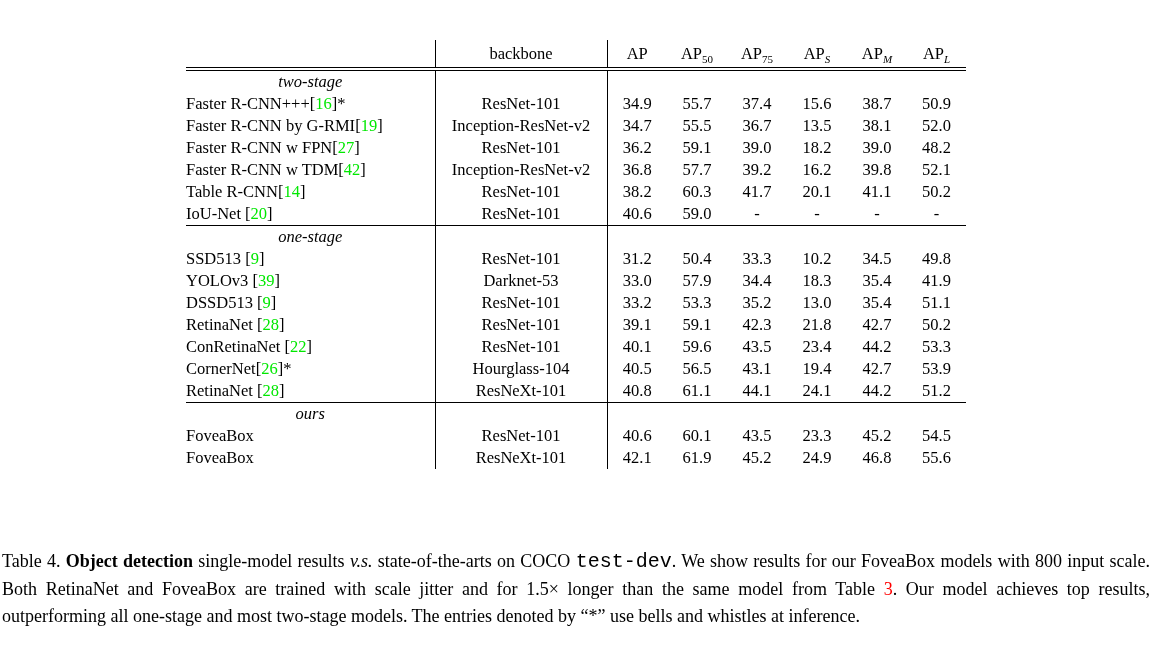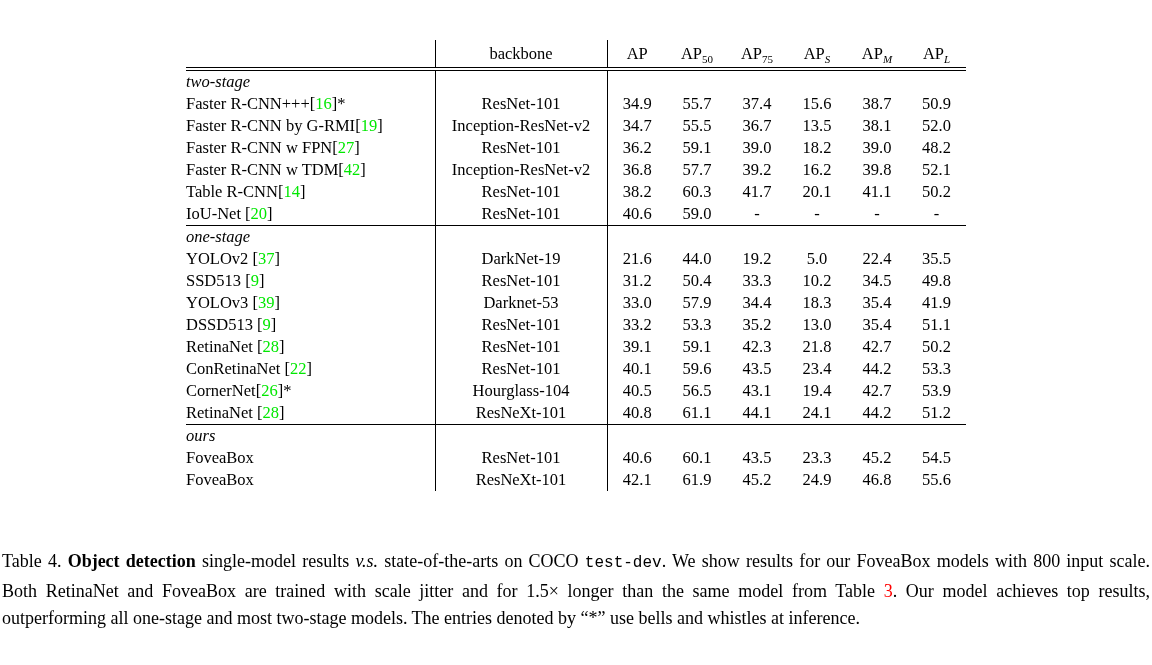--- a/index.html
+++ b/index.html
@@ -34,37 +34,37 @@
     font-weight: normal;
     white-space: nowrap;
     overflow: visible;
   }
   table.results thead th { height: 27px; vertical-align: middle; }
   table.results thead tr { border-bottom: 4px double #000; }
   th.c-backbone, td.b-cell { border-left: 1px solid #000; text-align: center; }
   th.m-first, td.m-first { border-left: 1px solid #000; }
   th.metric, td.metric { text-align: center; }
   td.method { text-align: left; padding-left: 14px; margin-left: 32px; }
-  td.sec-cell { text-align: left; padding-left: 5px; font-style: italic; }
+  td.sec-cell { text-align: center; padding-left: 5px; font-style: italic; }
   tr.rule-top td { border-top: 1px solid #000; }
   sub.hsub { font-size: 11px; line-height: 0; }
   sub.hsub.it { font-style: italic; }
   .caption {
     position: absolute;
     left: 2px;
     top: 548px;
     width: 1148px;
     font-size: 18px;
     line-height: 27.6px;
     text-align: justify;
     margin: 0;
   }
   .seg-bold { font-weight: bold; }
   .seg-italic { font-style: italic; }
-  .seg-mono { font-family: "Liberation Mono", "DejaVu Sans Mono", monospace; font-size: 16px; }
+  .seg-mono { font-family: "Liberation Mono", "DejaVu Sans Mono", monospace; font-size: 20px; }
 </style>
 </head>
 <body>
 
 <div class="page">
   <div class="table-wrap">
     <table class="results">
       <colgroup>
         <col style="width:249px">
         <col style="width:172px">
@@ -152,30 +152,20 @@
             <td class="metric">-</td>
             <td class="metric">-</td>
             <td class="metric">-</td>
           </tr>
           <tr class="rule-top">
             <td class="sec-cell">one-stage</td>
             <td class="b-cell"></td>
             <td class="m-first" colspan="6"></td>
           </tr>
           <tr>
-            <td class="method"><span>YOLOv2 </span><span>[</span><span style="color: rgb(0, 232, 0);">37</span><span>]</span></td>
-            <td class="b-cell">DarkNet-19</td>
-            <td class="metric m-first">21.6</td>
-            <td class="metric">44.0</td>
-            <td class="metric">19.2</td>
-            <td class="metric">5.0</td>
-            <td class="metric">22.4</td>
-            <td class="metric">35.5</td>
-          </tr>
-          <tr>
             <td class="method"><span>SSD513 </span><span>[</span><span style="color: rgb(0, 232, 0);">9</span><span>]</span></td>
             <td class="b-cell">ResNet-101</td>
             <td class="metric m-first">31.2</td>
             <td class="metric">50.4</td>
             <td class="metric">33.3</td>
             <td class="metric">10.2</td>
             <td class="metric">34.5</td>
             <td class="metric">49.8</td>
           </tr>
           <tr>

